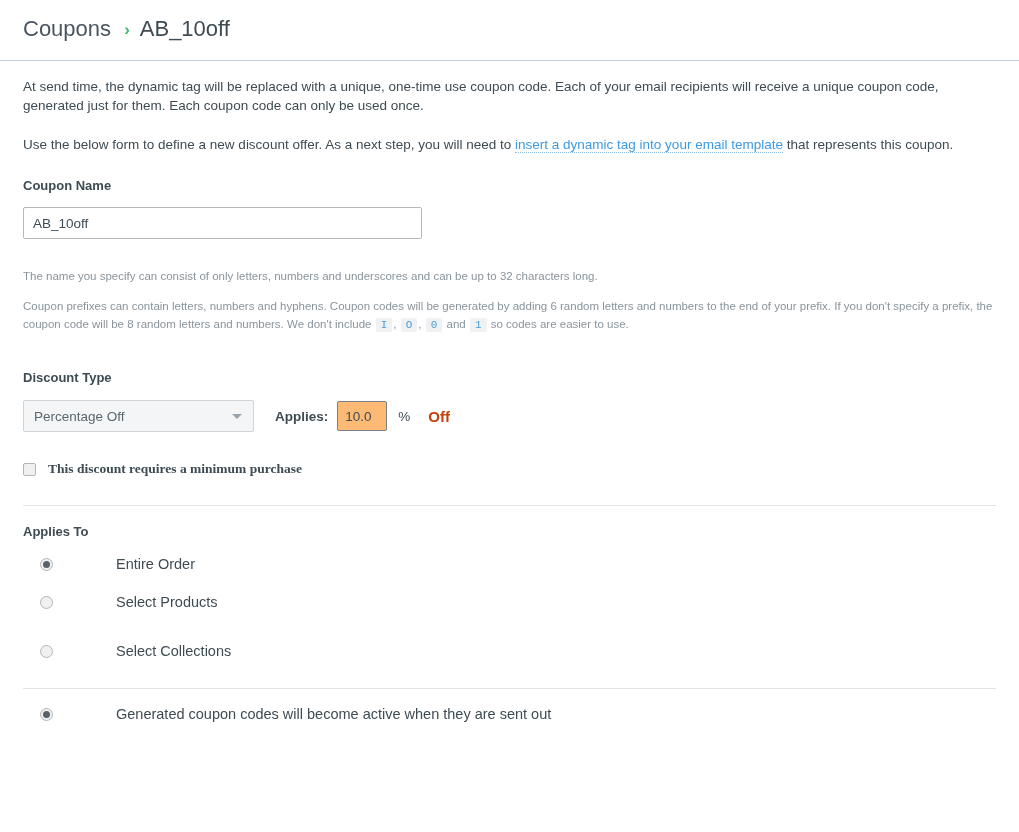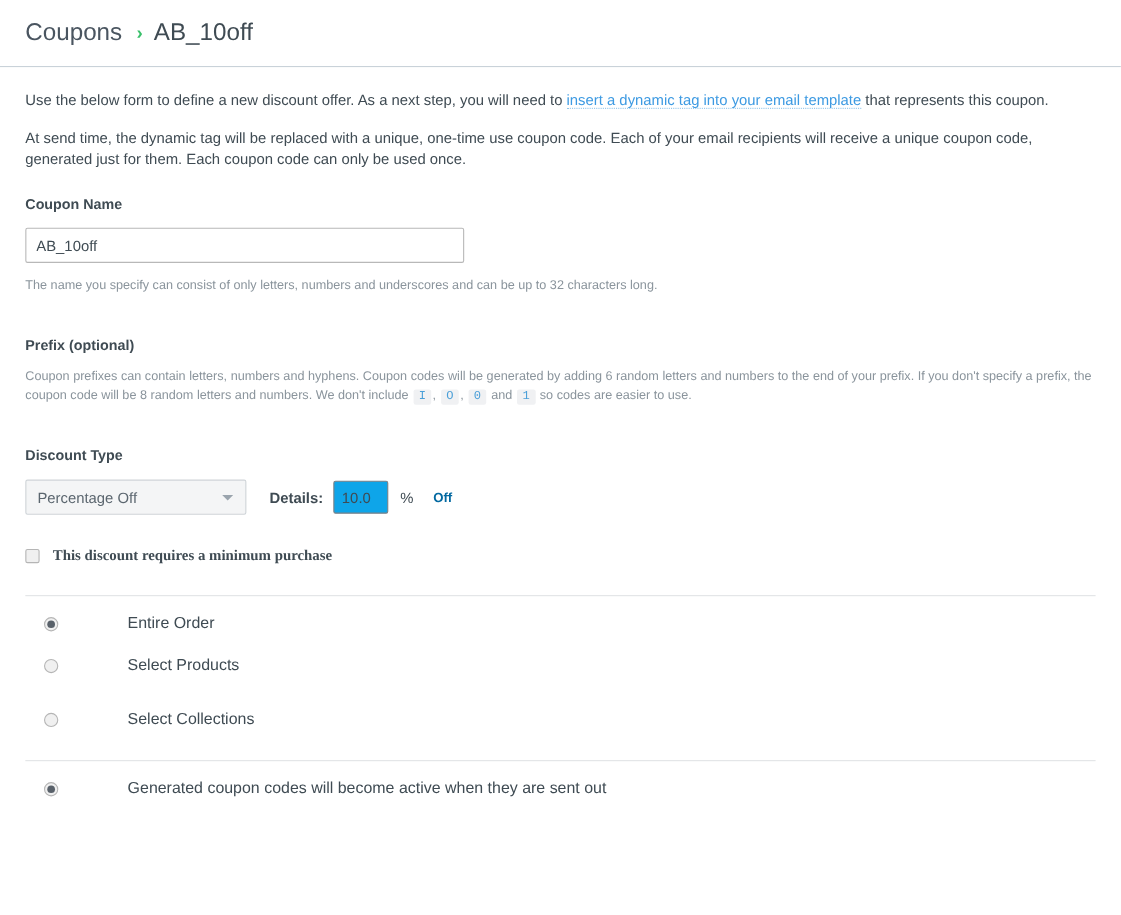--- a/index.html
+++ b/index.html
@@ -98,21 +98,21 @@
   }
 
   
   .discount-row {
     display: flex;
     align-items: center;
     gap: 0;
   }
   .select-box {
     position: relative;
-    width: 201px;
+    width: 231px;
     height: 32px;
     background: #f4f5f6;
     border: 1px solid #cfd4d8;
     border-radius: 2px;
     display: flex;
     align-items: center;
     padding: 0 10px;
     cursor: pointer;
   }
   .select-box .select-value {
@@ -139,32 +139,32 @@
   .details-input {
     width: 50px;
     height: 30px;
     margin-left: 9px;
     padding: 2px 7px;
     font-family: "Liberation Sans", sans-serif;
     font-size: 13.5px;
     color: #3f4b53;
     border: 1px solid #7b8086;
     border-radius: 2px;
-    background: #0ea5e9;
+    background: #fdba74;
     outline: none;
   }
   .unit-pct {
     font-size: 13.5px;
     color: #3f4b53;
     margin-left: 11px;
   }
   .unit-off {
-    font-size: 12px;
-    font-weight: bold;
-    color: #0369a1;
+    font-size: 15px;
+    font-weight: bold;
+    color: #c2410c;
     margin-left: 18px;
   }
 
   
   .check-row {
     display: flex;
     align-items: center;
     cursor: pointer;
   }
   .checkbox {
@@ -229,54 +229,54 @@
 <div class="page-header">
   <div class="breadcrumb">
     <span class="crumb-link">Coupons</span>
     <span class="crumb-sep">›</span>
     <span class="crumb-current">AB_10off</span>
   </div>
 </div>
 
 <div class="content">
 
+  <p class="intro second">At send time, the dynamic tag will be replaced with a unique, one-time use coupon code. Each of your email recipients will receive a unique coupon code, generated just for them. Each coupon code can only be used once.</p>
+
   <p class="intro first">
     <span>Use the below form to define a new discount offer. As a next step, you will need to </span><a class="inline-link">insert a dynamic tag into your email template</a><span> that represents this coupon.</span>
   </p>
 
-  <p class="intro second">At send time, the dynamic tag will be replaced with a unique, one-time use coupon code. Each of your email recipients will receive a unique coupon code, generated just for them. Each coupon code can only be used once.</p>
-
   <h3 class="section-title" style="margin-top:24px">Coupon Name</h3>
   <input class="field-input" style="margin-top: 14px;" type="text" value="AB_10off">
-  <p class="helper" style="margin-top:12px">The name you specify can consist of only letters, numbers and underscores and can be up to 32 characters long.</p>
-
-  <h3 class="section-title" style="margin-top:37px">Prefix (optional)</h3>
+  <p class="helper" style="margin-top:28px">The name you specify can consist of only letters, numbers and underscores and can be up to 32 characters long.</p>
+
   <p class="helper" style="margin-top:12px; width:984px">
     <span>Coupon prefixes can contain letters, numbers and hyphens. Coupon codes will be generated by adding 6 random letters and numbers to the end of your prefix. If you don't specify a prefix, the coupon code will be 8 random letters and numbers. We don't include </span><code class="chip">I</code><span>,</span> <code class="chip">O</code><span>,</span> <code class="chip">0</code> <span>and</span> <code class="chip">1</code> <span>so codes are easier to use.</span>
   </p>
 
   <h3 class="section-title" style="margin-top:36px">Discount Type</h3>
   <div class="discount-row" style="margin-top:15px">
     <div class="select-box">
       <span class="select-value">Percentage Off</span>
       <span class="caret"></span>
     </div>
-    <span class="details-label">Details:</span>
+    <span class="details-label">Applies:</span>
     <input class="details-input" type="text" value="10.0" style="">
     <span class="unit-pct">%</span>
     <span class="unit-off">Off</span>
   </div>
 
   <div class="check-row" style="margin-top:29px">
     <span class="checkbox"></span>
     <span class="check-label">This discount requires a minimum purchase</span>
   </div>
 
   <hr class="divider" style="margin-top:28px">
 
+  <h3 class="section-title" style="margin-top:18px">Applies To</h3>
 
   <div class="radio-row" style="margin-top:17px">
     <span class="radio checked"></span>
     <span class="radio-label">Entire Order</span>
   </div>
   <div class="radio-row" style="margin-top:22px">
     <span class="radio"></span>
     <span class="radio-label">Select Products</span>
   </div>
   <div class="radio-row" style="margin-top:33px">

